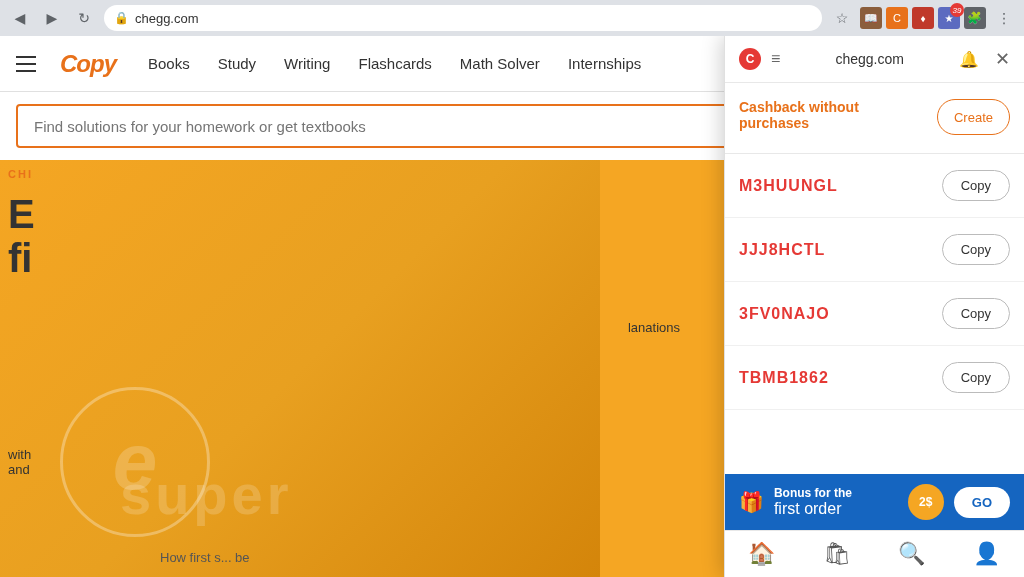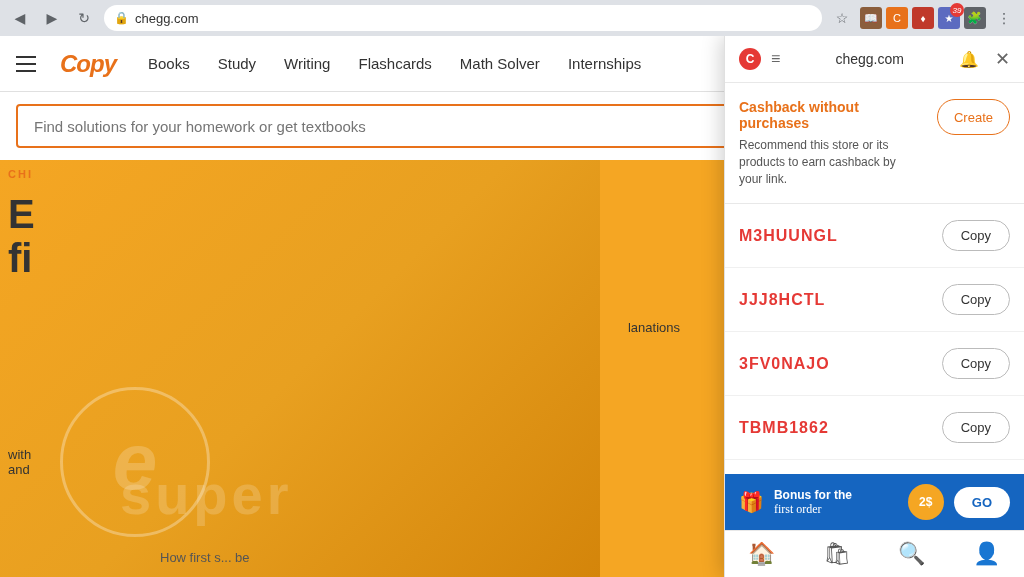--- a/index.html
+++ b/index.html
@@ -62,21 +62,21 @@
     .codes-list { flex: 1; overflow-y: auto; }
     .code-row { display: flex; align-items: center; justify-content: space-between; padding: 16px 14px; border-bottom: 1px solid #f0f0f0; }
     .code-text { color: #e53935; font-size: 16px; font-weight: bold; letter-spacing: 1px; text-align: center; }
     .copy-btn { border: 1px solid #bbb; color: #333; background: white; border-radius: 20px; padding: 7px 18px; font-size: 13px; cursor: pointer; }
 
     
     .bonus-bar { background: #1565c0; display: flex; align-items: center; padding: 10px 14px; gap: 10px; }
     .bonus-icon { font-size: 20px; }
     .bonus-text-area { flex: 1; }
     .bonus-title { color: white; font-size: 12px; font-weight: bold; }
-    .bonus-sub { color: white; font-size: 12px; font-family: Liberation Serif, serif; }
+    .bonus-sub { color: white; font-size: 16px; }
     .coin-badge { background: #f5a623; border-radius: 50%; width: 36px; height: 36px; display: flex; align-items: center; justify-content: center; font-size: 13px; font-weight: bold; color: white; position: relative; }
     .go-btn { background: white; color: #1565c0; border: none; border-radius: 20px; padding: 8px 18px; font-size: 13px; font-weight: bold; cursor: pointer; }
 
     
     .panel-bottom-nav { display: flex; align-items: center; justify-content: space-around; padding: 10px 0; border-top: 1px solid #e8e8e8; background: white; }
     .panel-nav-btn { display: flex; flex-direction: column; align-items: center; cursor: pointer; color: #555; font-size: 22px; }
     .panel-nav-btn.active { color: #1a73e8; }
 
     
     .person-area { position: absolute; left: 0; top: 0; width: 600px; height: 100%; }
@@ -180,21 +180,20 @@
       </div>
       <span class="panel-menu-icon">≡</span>
       <span class="panel-title">chegg.com</span>
       <span class="panel-bell">🔔</span>
       <span class="panel-close">✕</span>
     </div>
 
     <div class="cashback-section">
       <div class="cashback-text-area">
         <div class="cashback-title">Cashback without purchases</div>
-        <div class="cashback-desc">Recommend this store or its products to earn cashback by your link.</div>
       </div>
       <button class="create-btn">Create</button>
     </div>
 
     <div class="codes-list">
 
       <div class="code-row">
         <span class="code-text">M3HUUNGL</span>
         <button class="copy-btn">Copy</button>
       </div>

